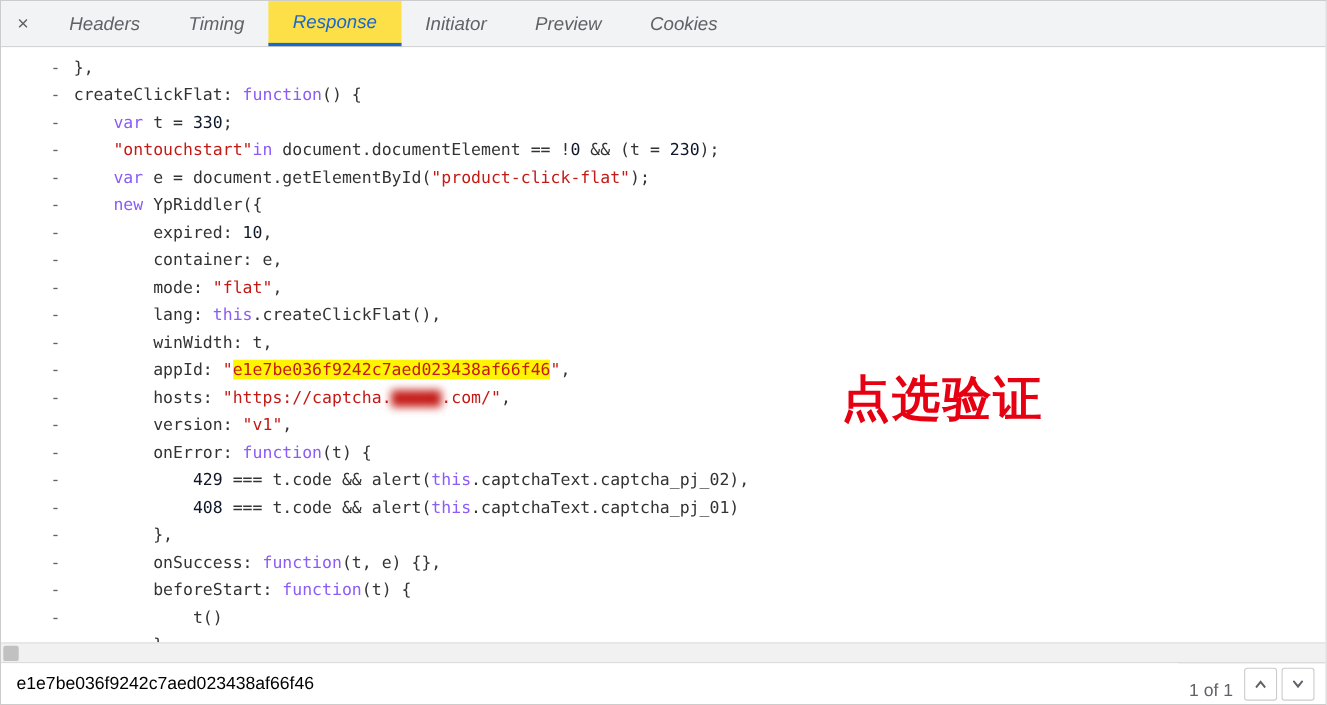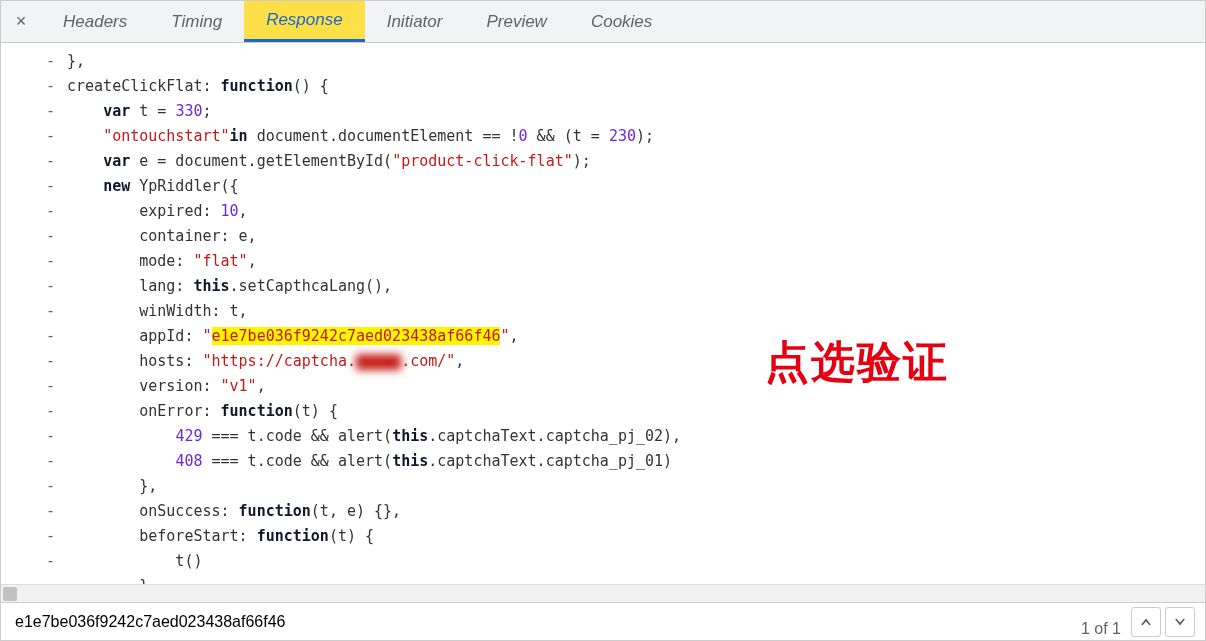--- a/index.html
+++ b/index.html
@@ -69,22 +69,22 @@
     width: 60px;
     text-align: right;
     color: #5f6368;
     user-select: none;
     font-family: Consolas, monospace;
   }
   td.linecontent {
     font-family: Consolas, monospace;
     padding-left: 16px;
   }
-  .kw { color: #0f172a; font-weight: bold; }
-  .num { color: #6d28d9; }
+  .kw { color: #8b5cf6; }
+  .num { color: #0f172a; }
   .str { color: #c41a16; }
   .hl { background: #fff500; }
   .annotation {
     position: absolute;
     top: 290px;
     left: 764px;
     font-family: "Microsoft YaHei", sans-serif;
     font-size: 44px;
     font-weight: 900;
     color: #e60012;
@@ -200,21 +200,21 @@
     <tr>
           <td class="gutter">-</td>
           <td class="linecontent"><span>        container: e,</span></td>
         </tr>
     <tr>
           <td class="gutter">-</td>
           <td class="linecontent"><span>        mode: </span><span class="str">"flat"</span><span>,</span></td>
         </tr>
     <tr>
           <td class="gutter">-</td>
-          <td class="linecontent"><span>        lang: </span><span class="kw">this</span><span>.setCapthcaLang(),</span></td>
+          <td class="linecontent"><span>        lang: </span><span class="kw">this</span><span>.createClickFlat(),</span></td>
         </tr>
     <tr>
           <td class="gutter">-</td>
           <td class="linecontent"><span>        winWidth: t,</span></td>
         </tr>
     <tr>
           <td class="gutter">-</td>
           <td class="linecontent"><span>        appId: </span><span class="str">"</span><span class="str hl">e1e7be036f9242c7aed023438af66f46</span><span class="str">"</span><span>,</span></td>
         </tr>
     <tr>

